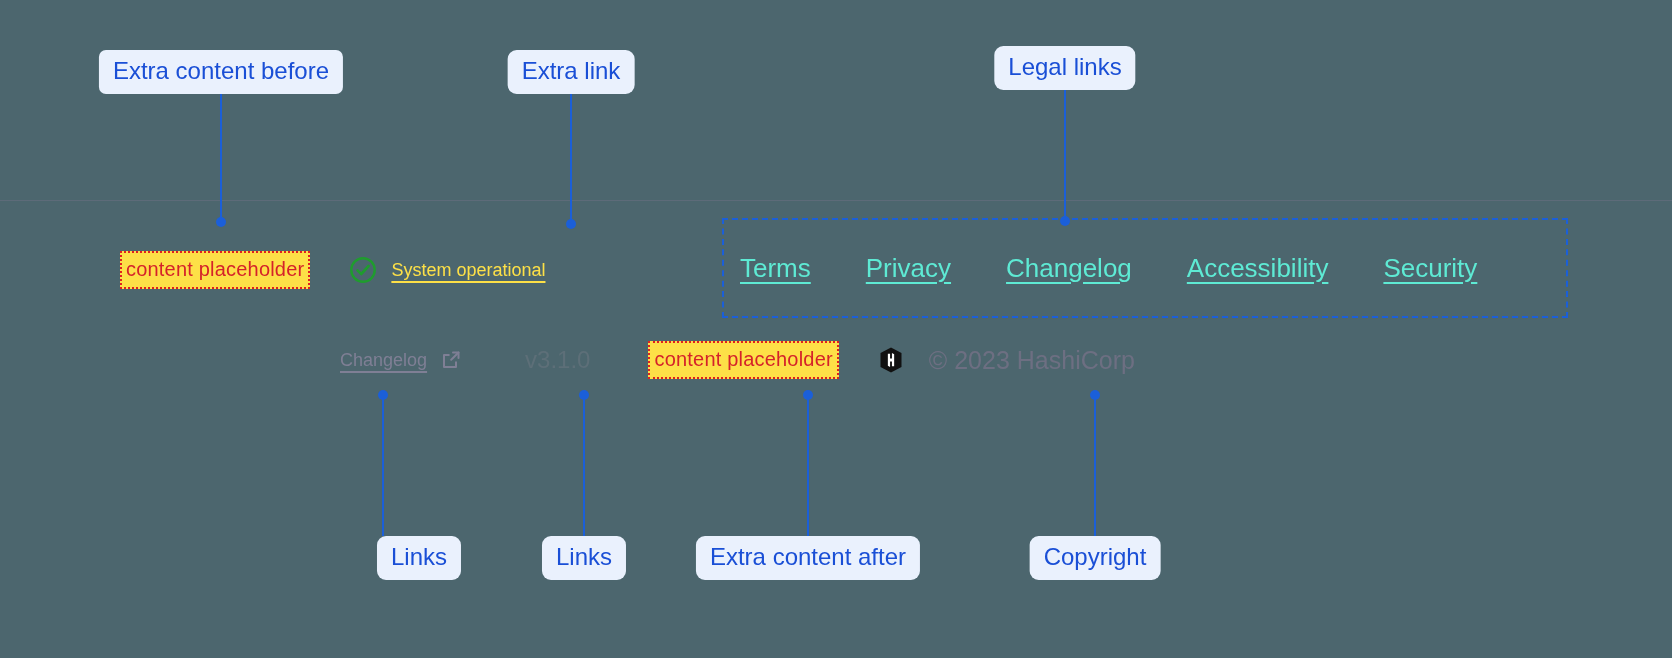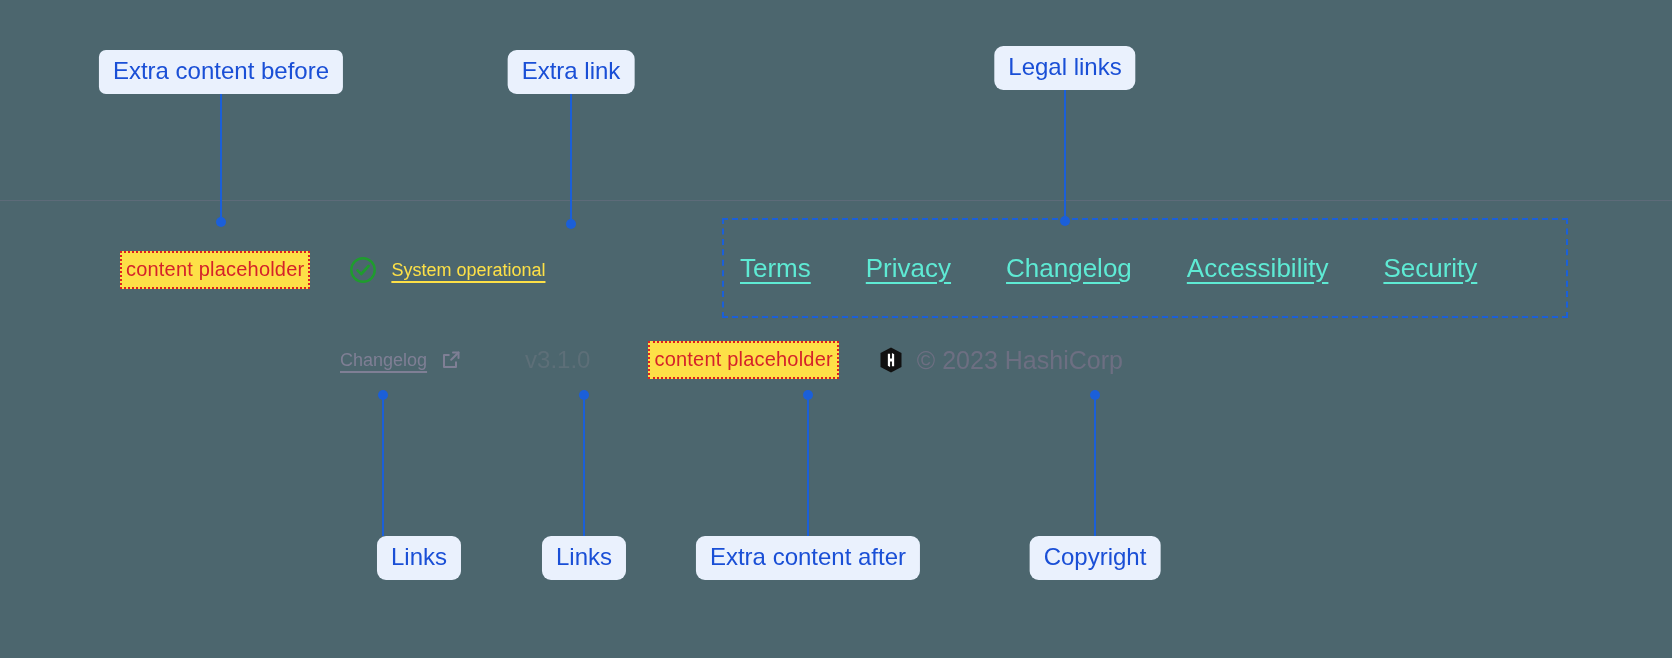--- a/index.html
+++ b/index.html
@@ -137,21 +137,21 @@
     color: #5d6f78;
     margin-left: 62px;
     white-space: nowrap;
   }
 
   #placeholder-after { margin-left: 58px; }
 
   #copyright-block {
     display: flex;
     align-items: center;
-    gap: 12px;
+    gap: 24px;
     margin-left: 38px;
   }
   #hashicorp-logo { width: 28px; height: 28px; display: block; flex: none; }
   #copyright-text {
     font-size: 25px;
     color: #6d6f82;
     white-space: nowrap;
   }
 
   

